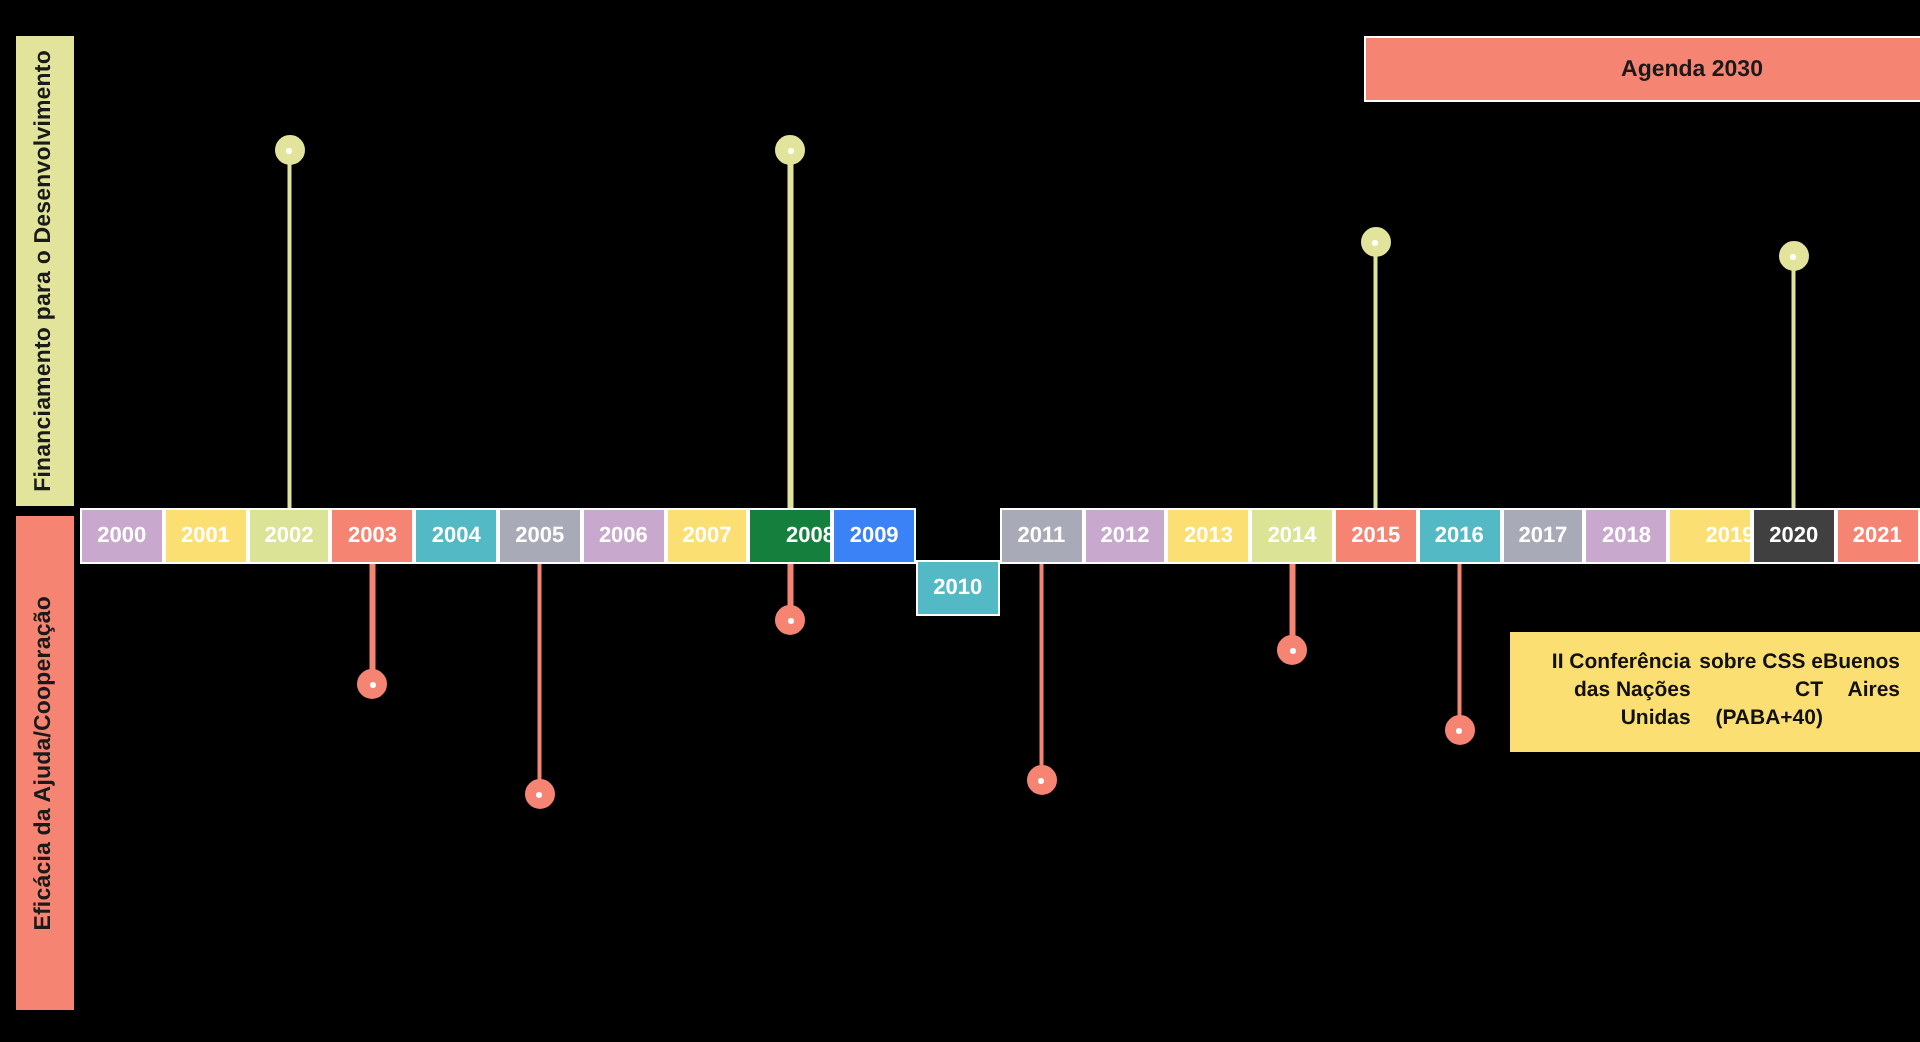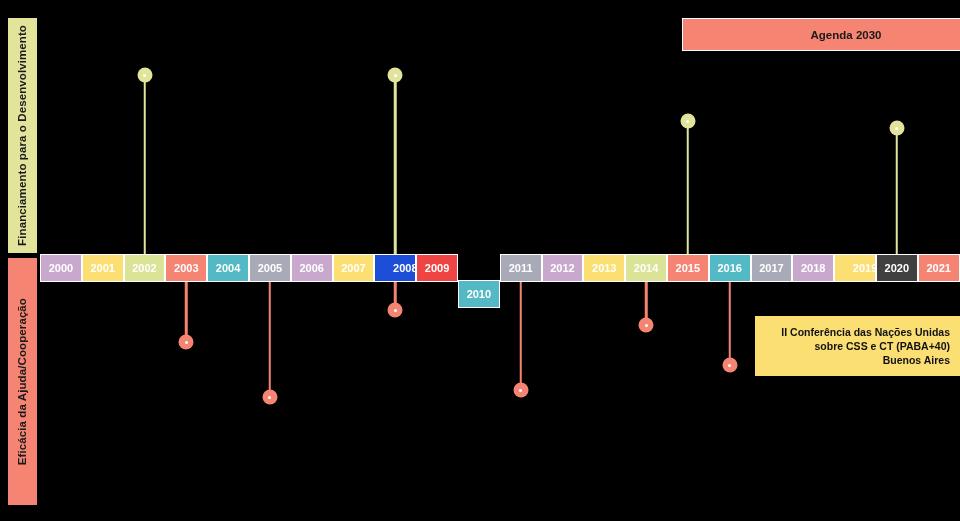--- a/index.html
+++ b/index.html
@@ -129,21 +129,21 @@
   #callout-paba {
     position: absolute;
     left: 755px;
     top: 316px;
     width: 205px;
     height: 60px;
     background: #fbdf72;
     box-sizing: border-box;
     padding: 8px 10px 8px 8px;
     display: flex;
-    flex-direction: column;
+    flex-direction: row;
     justify-content: center;
     text-align: right;
     font-size: 10.5px;
     font-weight: bold;
     color: #111111;
     line-height: 1.35;
   }
   #callout-paba span { display: block; }
 </style>
 </head>
@@ -166,22 +166,22 @@
 
   <div id="year-strip">
       <div class="year-cell" style="background: rgb(201, 168, 205);">2000</div>
       <div class="year-cell" style="background: rgb(251, 223, 114);">2001</div>
       <div class="year-cell" style="background: rgb(219, 227, 150);">2002</div>
       <div class="year-cell" style="background: rgb(245, 132, 114);">2003</div>
       <div class="year-cell" style="background: rgb(83, 185, 196);">2004</div>
       <div class="year-cell" style="background: rgb(168, 170, 184);">2005</div>
       <div class="year-cell" style="background: rgb(201, 168, 205);">2006</div>
       <div class="year-cell" style="background: rgb(251, 223, 114);">2007</div>
-      <div class="year-cell" style="background: #1d4ed8; padding-left: 20px;">2008</div>
-      <div class="year-cell" style="background: #ef4444;">2009</div>
+      <div class="year-cell" style="background: #15803d; padding-left: 20px;">2008</div>
+      <div class="year-cell" style="background: #3b82f6;">2009</div>
       <div class="year-cell" style="background: rgb(83, 185, 196); margin-top: 26px;">2010</div>
       <div class="year-cell" style="background: rgb(168, 170, 184);">2011</div>
       <div class="year-cell" style="background: rgb(201, 168, 205);">2012</div>
       <div class="year-cell" style="background: rgb(251, 223, 114);">2013</div>
       <div class="year-cell" style="background: rgb(219, 227, 150);">2014</div>
       <div class="year-cell" style="background: rgb(245, 132, 114);">2015</div>
       <div class="year-cell" style="background: rgb(83, 185, 196);">2016</div>
       <div class="year-cell" style="background: rgb(168, 170, 184);">2017</div>
       <div class="year-cell" style="background: rgb(201, 168, 205);">2018</div>
       <div class="year-cell" style="background: rgb(251, 223, 114); padding-left: 20px;">2019</div>

